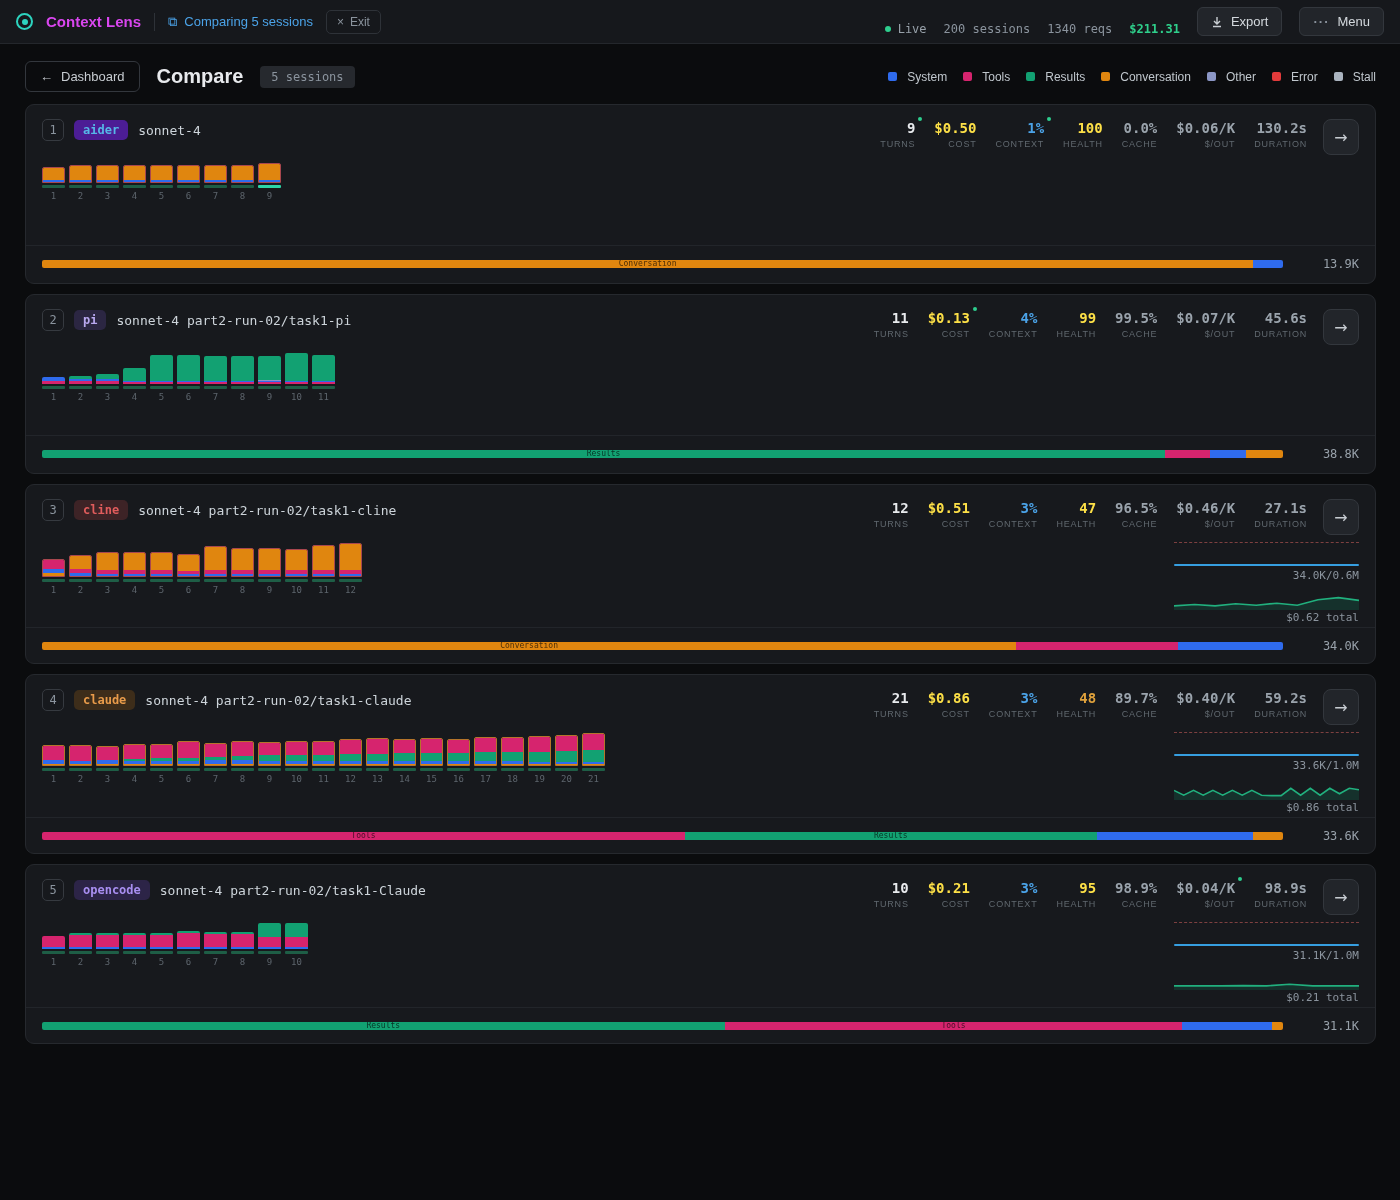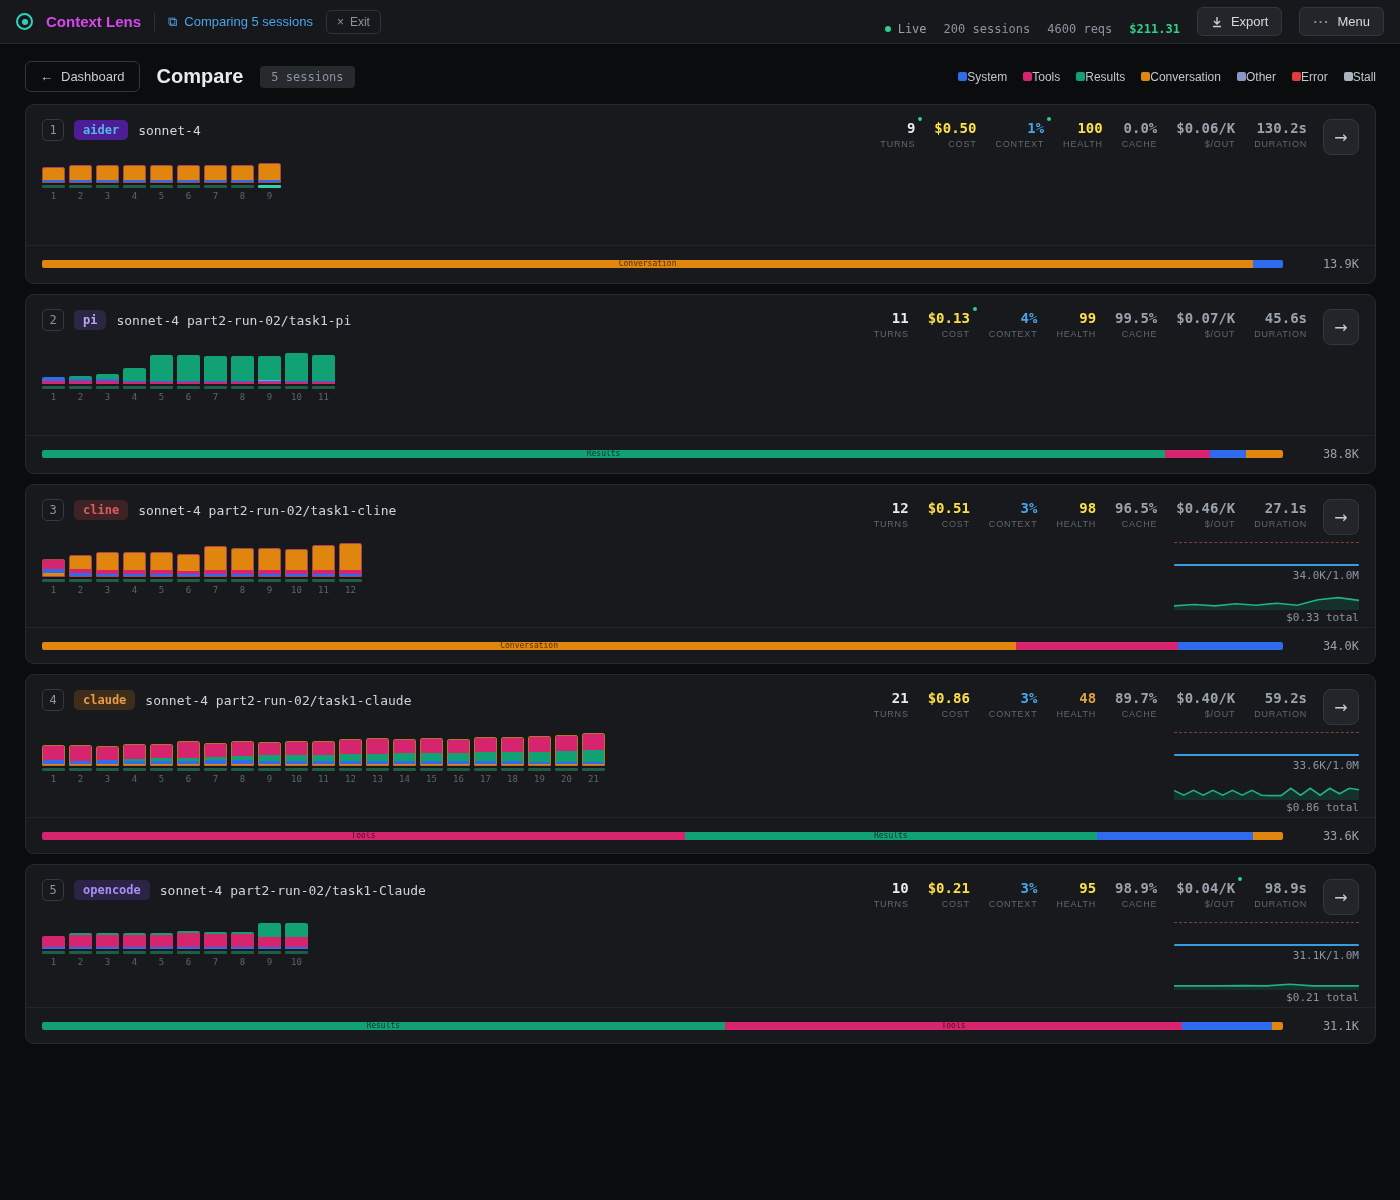--- a/index.html
+++ b/index.html
@@ -23,21 +23,21 @@
   .tb-money{font-size:12px;font-weight:bold;color:#2fd08c;}
   .tb-btn{display:flex;align-items:center;gap:8px;background:#22252a;border:1px solid #33373d;border-radius:6px;padding:6px 13px;color:#d4d9de;font-size:13px;cursor:pointer;font-family:inherit;}
   .menu-dots{color:#8b949e;letter-spacing:1px;font-weight:bold;}
 
   
   .subhead{display:flex;align-items:center;padding:17px 24px 12px 25px;gap:17px;}
   .back-btn{display:flex;align-items:center;gap:8px;background:transparent;border:1px solid #33373d;border-radius:6px;padding:7px 14px;color:#c7ccd1;font-size:13px;cursor:pointer;font-family:inherit;}
   .page-title{font-size:20px;font-weight:bold;color:#e8eaed;}
   .count-chip{font-size:12px;background:#26292e;color:#8b949e;padding:4px 11px;border-radius:4px;}
   .legend{margin-left:auto;display:flex;gap:16px;align-items:center;}
-  .legend-item{display:flex;gap:0;align-items:center;font-size:12px;color:#c0c7cd;}
+  .legend-item{display:flex;gap:10px;align-items:center;font-size:12px;color:#c0c7cd;}
   .legend-swatch{width:9px;height:9px;border-radius:2px;}
 
   
   .session-list{padding:0 24px 0 25px;}
   .card{background:#17191d;border:1px solid #26292e;border-radius:9px;height:180px;margin-bottom:10px;padding:14px 16px 0;display:flex;flex-direction:column;}
   .card-head{display:flex;justify-content:space-between;align-items:flex-start;}
   .head-left{display:flex;align-items:center;gap:10px;}
   .idx{width:22px;height:22px;border:1px solid #363a40;border-radius:5px;display:inline-flex;align-items:center;justify-content:center;color:#8b949e;font-size:12px;}
   .tag{padding:3px 9px;border-radius:5px;font-weight:bold;font-size:12px;}
   .title{font-size:13px;color:#cdd4da;}
@@ -84,21 +84,21 @@
   <button class="exit-btn">
     <span>×</span>
     <span>Exit</span>
   </button>
   <div class="tb-right">
     <span class="live mono">
       <span class="live-dot"></span>
       <span>Live</span>
     </span>
     <span class="tb-stat mono">200 sessions</span>
-    <span class="tb-stat mono">4600 reqs</span>
+    <span class="tb-stat mono">1340 reqs</span>
     <span class="tb-money mono">$211.31</span>
     <button class="tb-btn">
       <svg width="12" height="12" viewBox="0 0 12 12">
           <path d="M6 1v6M3 5l3 3 3-3M2 10.5h8" stroke="#c7ccd1" stroke-width="1.4" fill="none"></path>
         </svg>
       <span>Export</span>
     </button>
     <button class="tb-btn">
       <span class="menu-dots">···</span>
       <span>Menu</span>
@@ -396,21 +396,21 @@
       <div class="head-left">
         <span class="idx mono">3</span>
         <span class="tag mono" style="color: rgb(224, 92, 92); background: rgb(61, 35, 38);">cline</span>
         <span class="title mono">sonnet-4 part2-run-02/task1-cline</span>
       </div>
       <div class="head-right">
         <div class="stats">
             <div class="stat"><div class="stat-v c-white">12</div><div class="stat-l">TURNS</div></div>
             <div class="stat"><div class="stat-v c-money">$0.51</div><div class="stat-l">COST</div></div>
             <div class="stat"><div class="stat-v c-blue">3%</div><div class="stat-l">CONTEXT</div></div>
-            <div class="stat"><div class="stat-v c-money">98</div><div class="stat-l">HEALTH</div></div>
+            <div class="stat"><div class="stat-v c-money">47</div><div class="stat-l">HEALTH</div></div>
             <div class="stat"><div class="stat-v c-gray">96.5%</div><div class="stat-l">CACHE</div></div>
             <div class="stat"><div class="stat-v c-gray">$0.46/K</div><div class="stat-l">$/OUT</div></div>
             <div class="stat"><div class="stat-v c-gray">27.1s</div><div class="stat-l">DURATION</div></div>
           </div>
         <button class="arrow-btn">→</button>
       </div>
     </div>
     <div class="card-body">
       <div class="turns">
           <div class="turn">
@@ -518,26 +518,26 @@
               <div class="seg" style="height: 4px; background: rgb(214, 36, 110);"></div>
               <div class="seg" style="height: 2px; background: rgb(47, 107, 237);"></div>
             </div>
             <div class="turn-underline" style="background: rgb(30, 94, 70);"></div>
             <div class="turn-num">12</div>
           </div>
         </div>
       <div class="sparks">
         <div class="limit-line"></div>
         <div class="tok-line"></div>
-        <div class="spark-label">34.0K/1.0M</div>
+        <div class="spark-label">34.0K/0.6M</div>
         <svg class="cost-svg" width="185" height="26">
             <polygon points="0,25 0.0,20.9 20.6,19.5 41.1,20.9 61.7,18.8 82.2,20.2 102.8,18.2 123.3,20.2 143.9,14.7 164.4,12.6 185.0,15.4 185,25" fill="rgba(18,161,114,0.18)"></polygon>
             <polyline points="0.0,20.9 20.6,19.5 41.1,20.9 61.7,18.8 82.2,20.2 102.8,18.2 123.3,20.2 143.9,14.7 164.4,12.6 185.0,15.4" fill="none" stroke="#21b07e" stroke-width="1.6"></polyline>
           </svg>
-        <div class="spark-label">$0.33 total</div>
+        <div class="spark-label">$0.62 total</div>
       </div>
     </div>
     <div class="card-sep"></div>
     <div class="footer-row">
       <div class="stack">
           <div class="fseg" style="width: 78.5%; background: rgb(224, 134, 15);">
             <span class="fseg-label">Conversation</span>
           </div>
           <div class="fseg" style="width: 13%; background: rgb(214, 36, 110);"></div>
           <div class="fseg" style="width: 8.5%; background: rgb(47, 107, 237);"></div>

